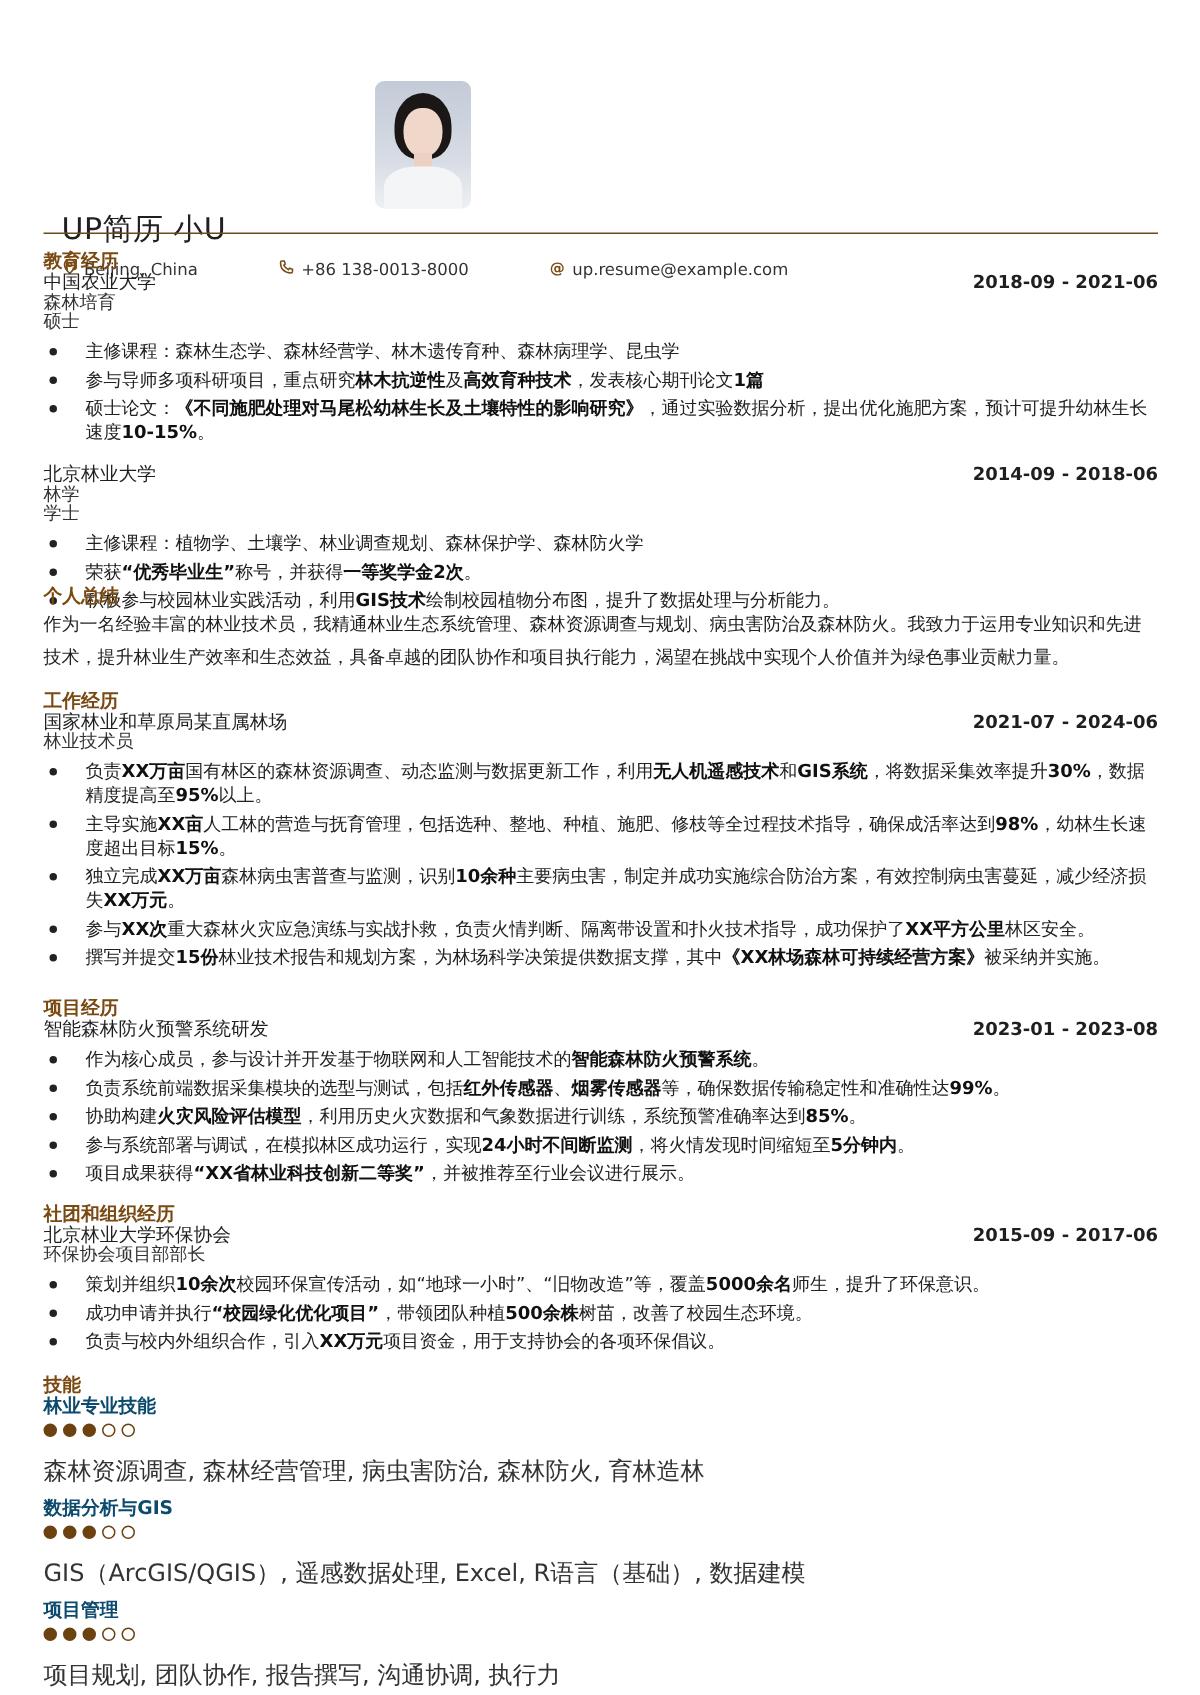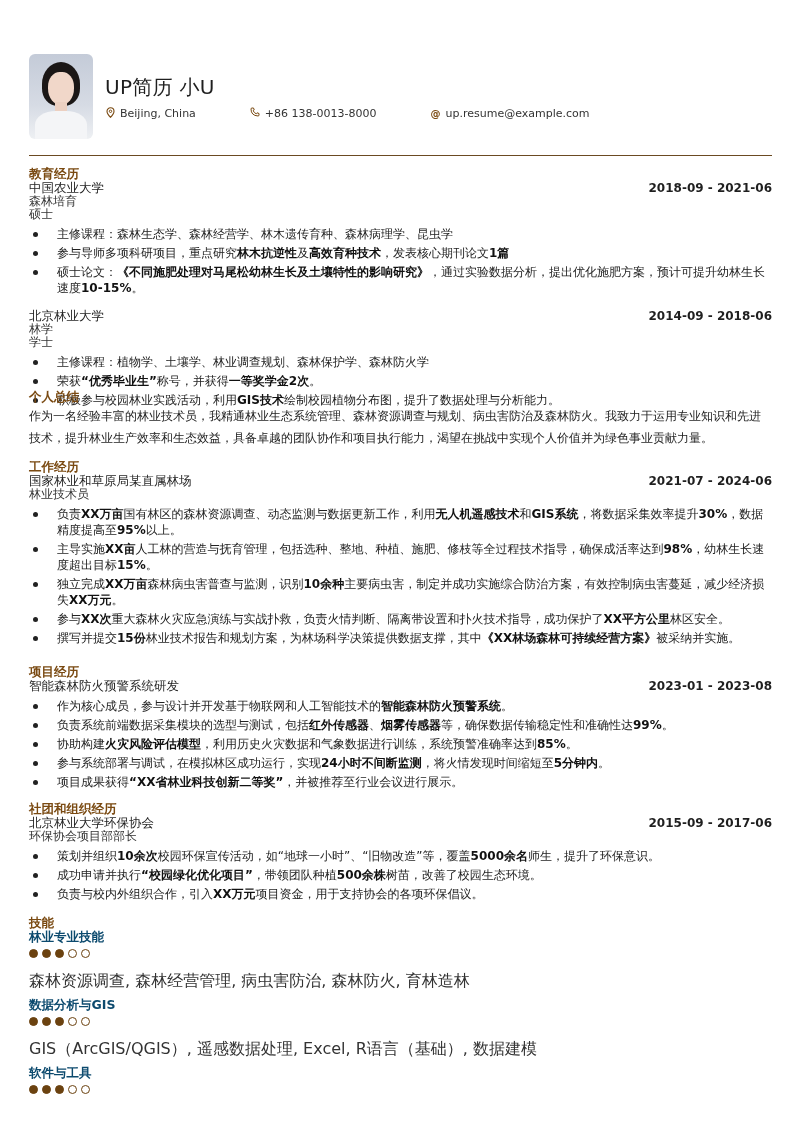--- a/index.html
+++ b/index.html
@@ -6,21 +6,21 @@
   html, body { width: 800px; height: 1130px; overflow: hidden; background: #ffffff; }
   body {
     font-family: "DejaVu Sans", "Liberation Sans", sans-serif;
     color: #222222;
     font-size: 12px;
     position: relative;
   }
   .page { position: absolute; left: 0; top: 0; width: 800px; height: 1130px; }
 
   
-  .header { position: absolute; left: 29px; top: 54px; display: flex; align-items: center; }
+  .header { position: absolute; left: 29px; top: 54px; display: flex; align-items: center; flex-direction: column; }
   .avatar {
     width: 64px; height: 85px; border-radius: 6px; overflow: hidden;
     background: linear-gradient(180deg, #c4cbd8 0%, #d6dbe4 60%, #eef0f3 100%);
     position: relative;
   }
   .avatar .hair {
     position: absolute; left: 13px; top: 8px; width: 38px; height: 44px;
     background: #1b1716; border-radius: 50% 50% 40% 40%;
   }
   .avatar .face {
@@ -216,20 +216,31 @@
           <div class="dots">
             <span class="dot on"></span>
             <span class="dot on"></span>
             <span class="dot on"></span>
             <span class="dot"></span>
             <span class="dot"></span>
           </div>
           <div class="skill-desc">GIS（ArcGIS/QGIS）, 遥感数据处理, Excel, R语言（基础）, 数据建模</div>
         </div>
         <div class="skill" style="margin-top: 10px;">
+          <div class="skill-name">项目管理</div>
+          <div class="dots">
+            <span class="dot on"></span>
+            <span class="dot on"></span>
+            <span class="dot on"></span>
+            <span class="dot"></span>
+            <span class="dot"></span>
+          </div>
+          <div class="skill-desc">项目规划, 团队协作, 报告撰写, 沟通协调, 执行力</div>
+        </div>
+        <div class="skill" style="margin-top: 10px;">
           <div class="skill-name">软件与工具</div>
           <div class="dots">
             <span class="dot on"></span>
             <span class="dot on"></span>
             <span class="dot on"></span>
             <span class="dot"></span>
             <span class="dot"></span>
           </div>
         </div>
       </div>

